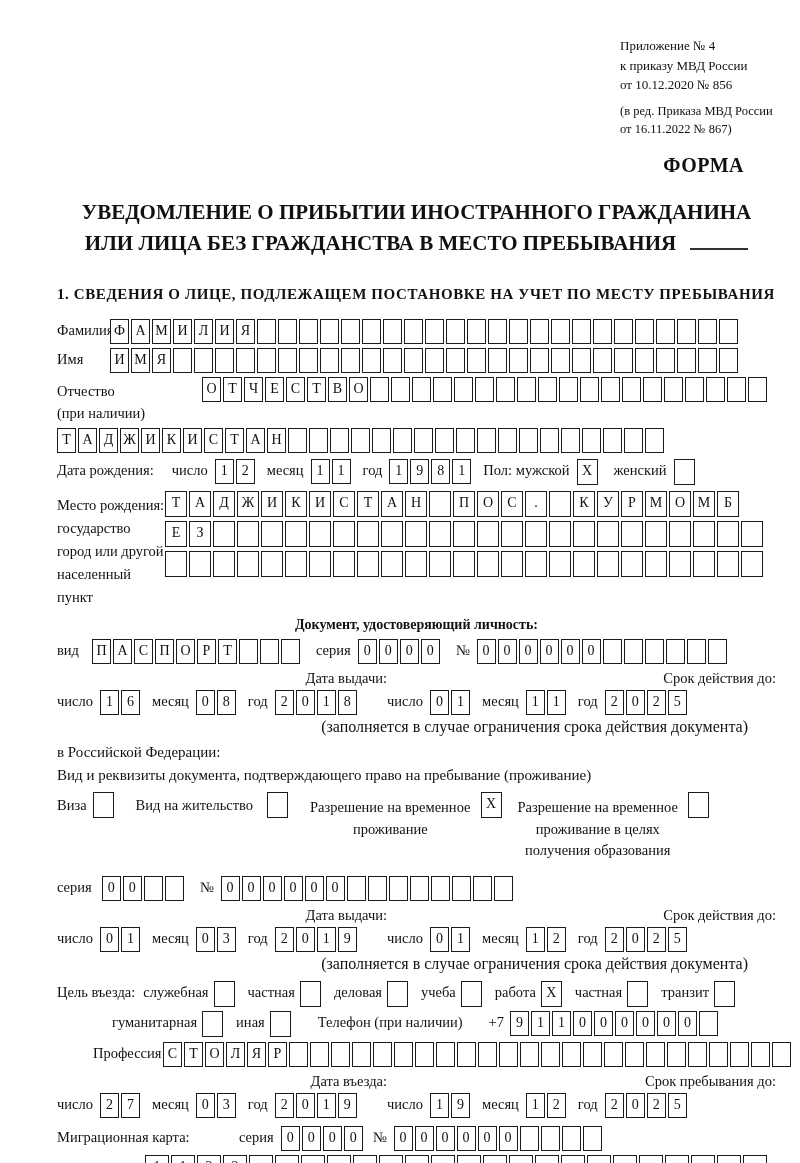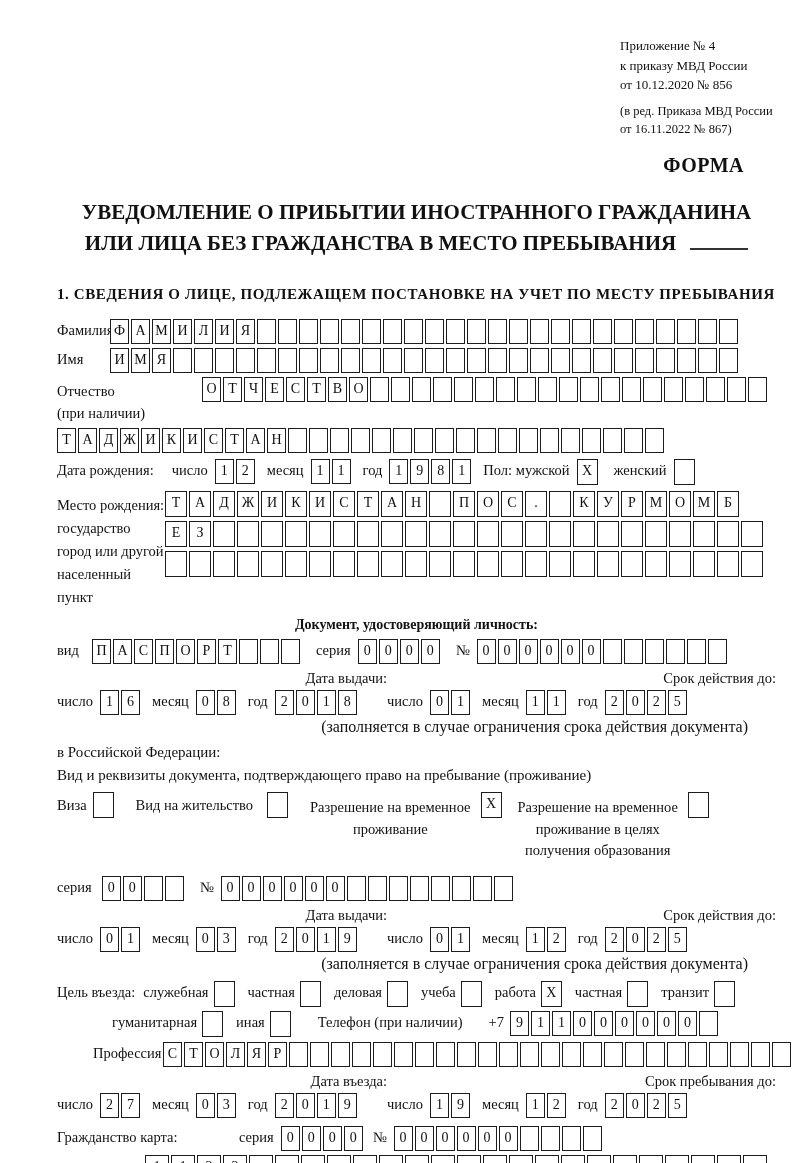--- a/index.html
+++ b/index.html
@@ -694,21 +694,21 @@
             <span class="cell">2</span>
             <span class="cell">0</span>
             <span class="cell">2</span>
             <span class="cell">5</span>
           </span>
       </div>
     </div>
   </div>
 
   <div class="frow" style="margin-top:8px;">
-    <span class="lab w140">Гражданство карта:</span>
+    <span class="lab w140">Миграционная карта:</span>
     <span class="slab" style="padding-left:42px;">серия</span>
     <span class="cells">
         <span class="cell">0</span>
         <span class="cell">0</span>
         <span class="cell">0</span>
         <span class="cell">0</span>
       </span>
     <span class="slab" style="padding-left:8px;">№</span>
     <span class="cells">
         <span class="cell">0</span>

